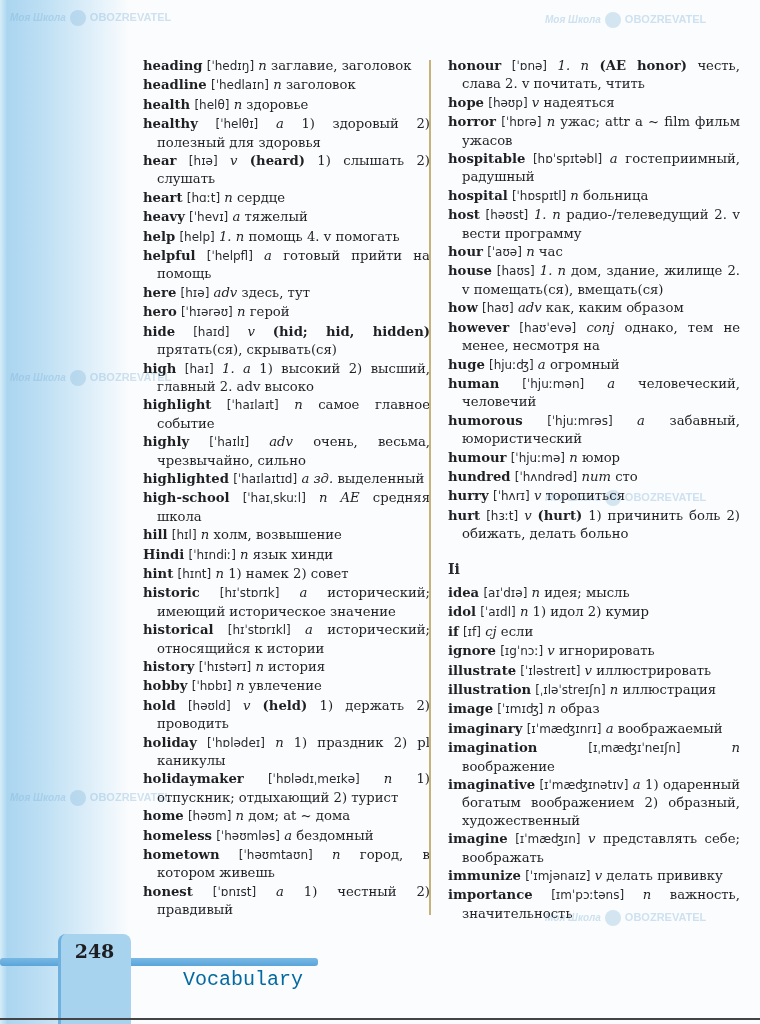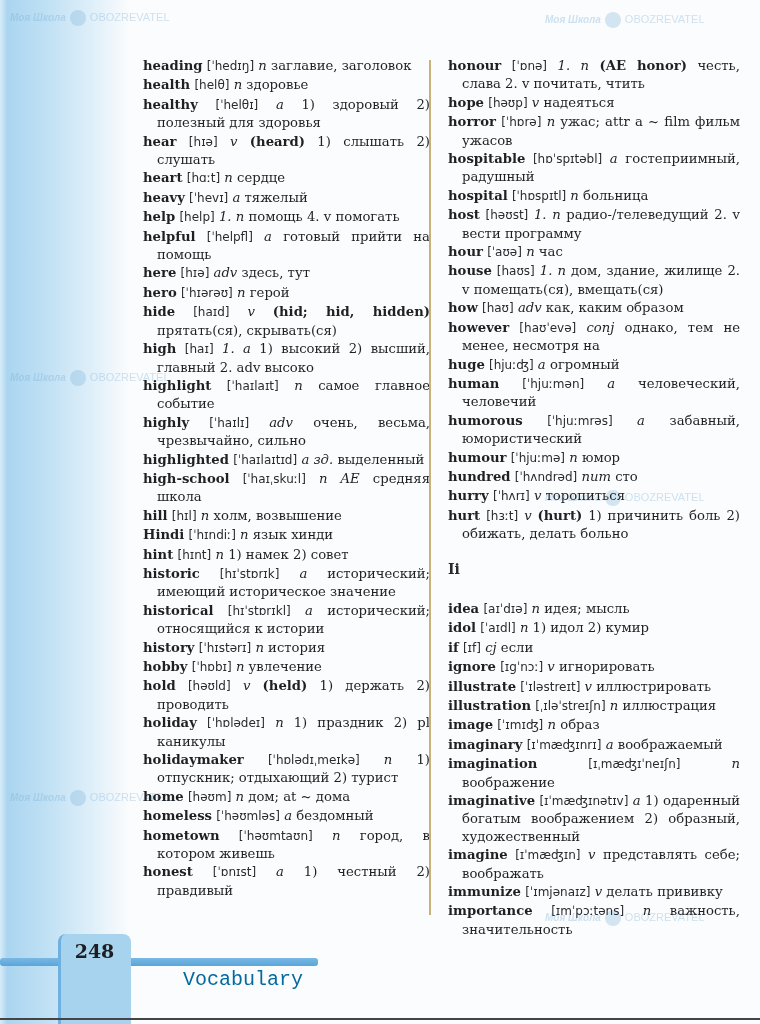--- a/index.html
+++ b/index.html
@@ -31,21 +31,21 @@
     text-align: justify; text-align-last: left;
     padding-left: 14px; text-indent: -14px;
     margin: 0; margin-bottom: 1px;
   }
   .hw { font-weight: bold; }
   .tr { font-family: "DejaVu Sans", sans-serif; font-size: 12px; color: #2a2b30; }
   .pos { font-style: italic; }
   .def { }
   .section-letter {
     font-weight: bold; font-size: 14px; color: #2a2b30;
-    margin-top: 18px; margin-bottom: 22px;
+    margin-top: 18px; margin-bottom: 6px;
   }
   .footer-bar {
     position: absolute; left: 0; top: 958px; width: 318px; height: 8px;
     background: linear-gradient(to bottom, #79b8e3, #5aa5db);
     border-radius: 3px;
   }
   .page-tab {
     position: absolute; left: 58px; top: 934px; width: 70px; height: 90px;
     background: #a8d3ee; border-radius: 8px 8px 0 0;
     border-left: 3px solid #6eb0df;
@@ -64,38 +64,39 @@
   }
   .wm {
     position: absolute; font-family: "Liberation Sans", sans-serif; font-size: 10px;
     color: rgba(120, 175, 215, 0.35); pointer-events: none; white-space: nowrap;
     font-style: italic; font-weight: bold;
   }
   .wm .circ {
     display: inline-block; width: 16px; height: 16px; border-radius: 50%;
     background: rgba(120, 175, 215, 0.3); vertical-align: middle; margin: 0 4px;
   }
-  .wm .ob { font-style: normal; font-weight: normal; font-size: 11px; text-align: center; }
+  .wm .ob { font-style: normal; font-weight: bold; font-size: 11px; text-align: center; }
 </style>
 </head>
 <body>
 
 <div class="sidebar">
   <div class="sidebar-edge"></div>
 </div>
 
 <div class="wm" style="left:10px;top:10px"><span>Моя Школа</span><span class="circ"></span><span class="ob">OBOZREVATEL</span></div>
 <div class="wm" style="left:545px;top:12px"><span>Моя Школа</span><span class="circ"></span><span class="ob">OBOZREVATEL</span></div>
 <div class="wm" style="left:10px;top:370px"><span>Моя Школа</span><span class="circ"></span><span class="ob">OBOZREVATEL</span></div>
 <div class="wm" style="left:545px;top:490px"><span>Моя Школа</span><span class="circ"></span><span class="ob">OBOZREVATEL</span></div>
 <div class="wm" style="left:10px;top:790px"><span>Моя Школа</span><span class="circ"></span><span class="ob">OBOZREVATEL</span></div>
 <div class="wm" style="left:545px;top:910px"><span>Моя Школа</span><span class="circ"></span><span class="ob">OBOZREVATEL</span></div>
 
 <div class="column col-left" id="col-left">
     <p class="entry"><span class="hw">heading</span> <span class="tr">[ˈhedɪŋ]</span> <span class="pos">n</span> <span class="def">заглавие, заголовок</span> </p>
+    <p class="entry"><span class="hw">headline</span> <span class="tr">[ˈhedlaɪn]</span> <span class="pos">n</span> <span class="def">заголовок</span> </p>
     <p class="entry"><span class="hw">health</span> <span class="tr">[helθ]</span> <span class="pos">n</span> <span class="def">здоровье</span> </p>
     <p class="entry"><span class="hw">healthy</span> <span class="tr">[ˈhelθɪ]</span> <span class="pos">a</span> <span class="def">1) здоровый 2) полезный для здоровья</span> </p>
     <p class="entry"><span class="hw">hear</span> <span class="tr">[hɪə]</span> <span class="pos">v</span> <span class="hw">(heard)</span> <span class="def">1) слышать 2) слушать</span> </p>
     <p class="entry"><span class="hw">heart</span> <span class="tr">[hɑːt]</span> <span class="pos">n</span> <span class="def">сердце</span> </p>
     <p class="entry"><span class="hw">heavy</span> <span class="tr">[ˈhevɪ]</span> <span class="pos">a</span> <span class="def">тяжелый</span> </p>
     <p class="entry"><span class="hw">help</span> <span class="tr">[help]</span> <span class="pos">1. n</span> <span class="def">помощь 4. v помогать</span> </p>
     <p class="entry"><span class="hw">helpful</span> <span class="tr">[ˈhelpfl]</span> <span class="pos">a</span> <span class="def">готовый прийти на помощь</span> </p>
     <p class="entry"><span class="hw">here</span> <span class="tr">[hɪə]</span> <span class="pos">adv</span> <span class="def">здесь, тут</span> </p>
     <p class="entry"><span class="hw">hero</span> <span class="tr">[ˈhɪərəʊ]</span> <span class="pos">n</span> <span class="def">герой</span> </p>
     <p class="entry"><span class="hw">hide</span> <span class="tr">[haɪd]</span> <span class="pos">v</span> <span class="hw">(hid; hid, hidden)</span> <span class="def">прятать(ся), скрывать(ся)</span> </p>

